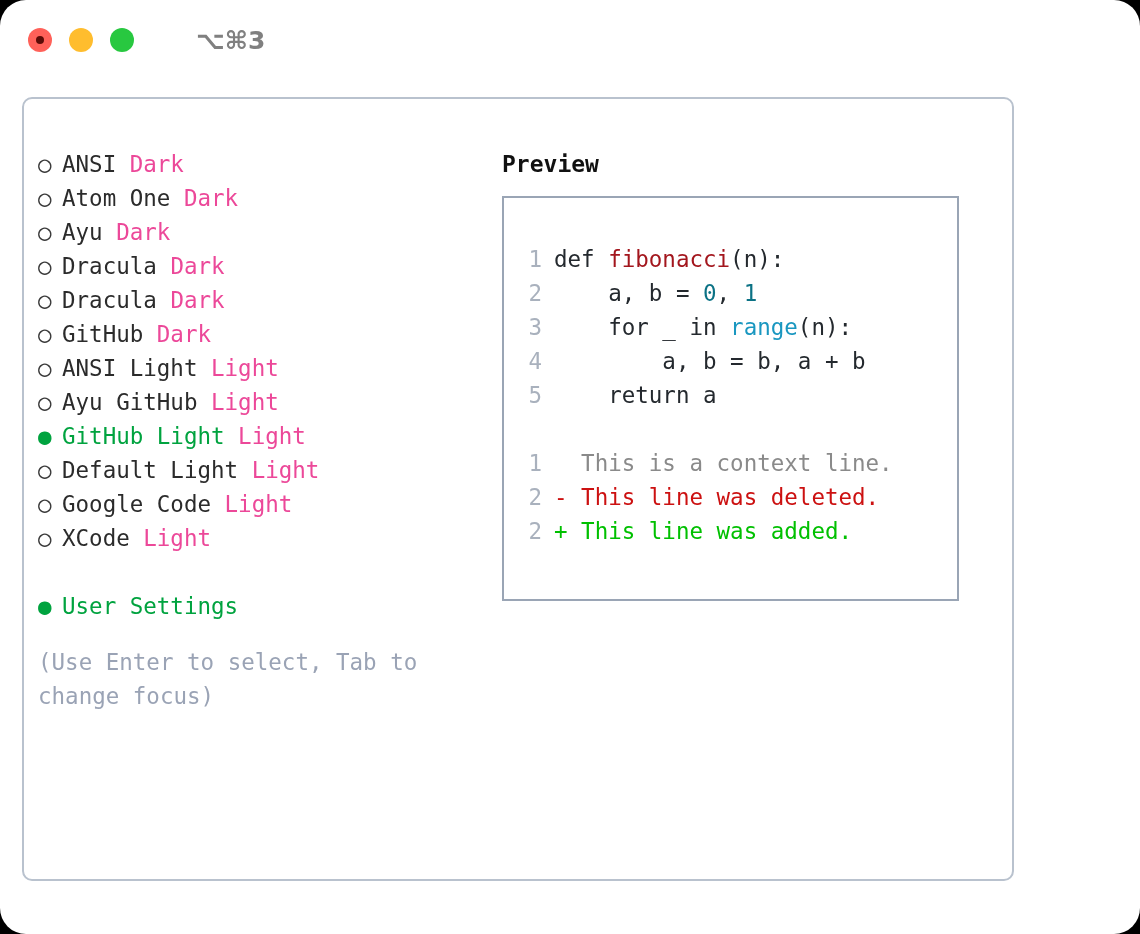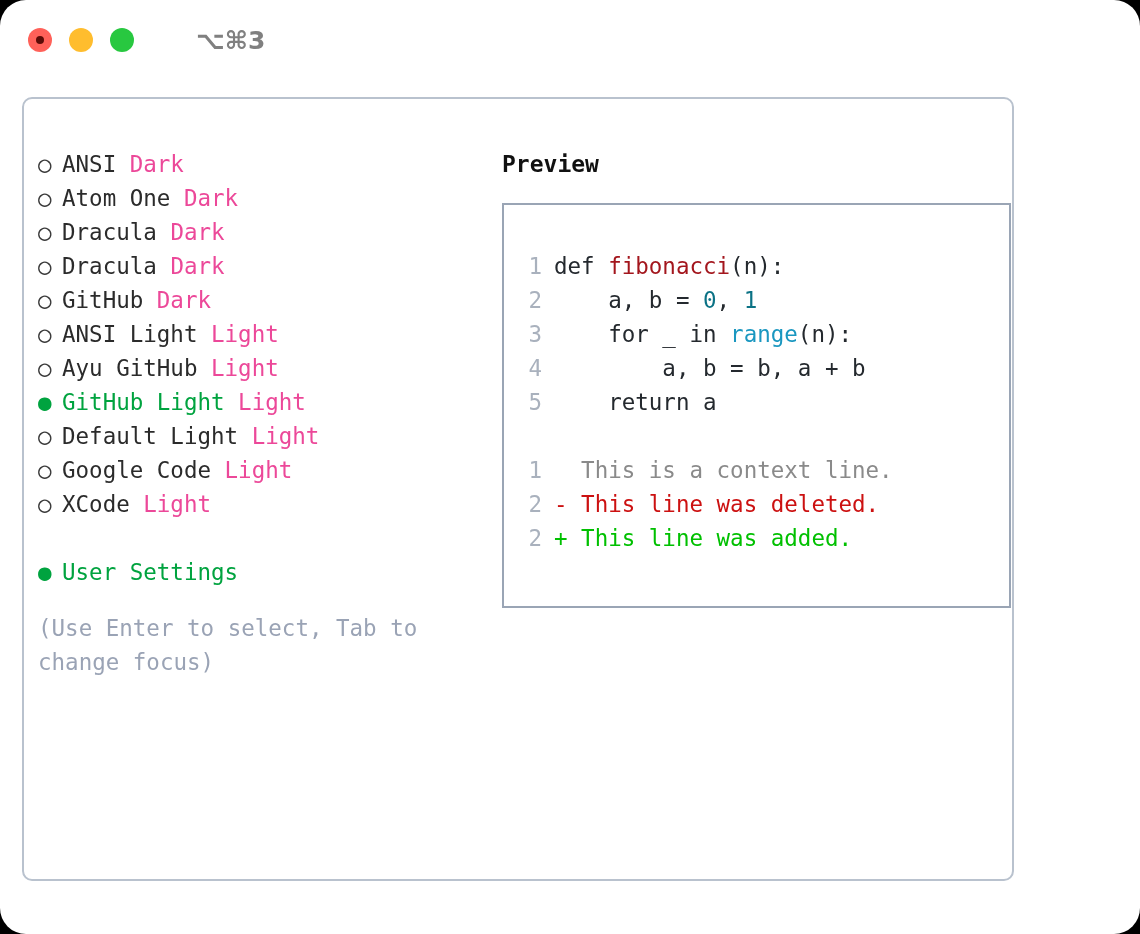--- a/index.html
+++ b/index.html
@@ -127,22 +127,22 @@
     top: 48px;
     width: 500px;
   }
   #preview-title {
     font-size: 23px;
     font-weight: bold;
     color: #111111;
     line-height: 34px;
   }
   #preview-box {
-    margin-top: 22px;
-    width: 509px;
+    margin-top: 15px;
+    width: 457px;
     height: 405px;
     border: 2px solid #9aa5b5;
     box-sizing: border-box;
     background: #ffffff;
     position: relative;
   }
   #code {
     position: absolute;
     left: 14px;
     top: 44px;
@@ -180,20 +180,21 @@
   </div>
 
   <div id="panel">
 
     <div id="left-col">
 
 
       <div id="theme-list">
           <div class="row"><span class="bullet">○</span><span>ANSI</span><span> </span><span class="tag">Dark</span></div>
           <div class="row"><span class="bullet">○</span><span>Atom One</span><span> </span><span class="tag">Dark</span></div>
+          <div class="row"><span class="bullet">○</span><span>Ayu</span><span> </span><span class="tag">Dark</span></div>
           <div class="row"><span class="bullet">○</span><span>Dracula</span><span> </span><span class="tag">Dark</span></div>
           <div class="row"><span class="bullet">○</span><span>Dracula</span><span> </span><span class="tag">Dark</span></div>
           <div class="row"><span class="bullet">○</span><span>GitHub</span><span> </span><span class="tag">Dark</span></div>
           <div class="row"><span class="bullet">○</span><span>ANSI Light</span><span> </span><span class="tag">Light</span></div>
           <div class="row"><span class="bullet">○</span><span>Ayu GitHub</span><span> </span><span class="tag">Light</span></div>
           <div class="row"><span class="bullet sel">●</span><span class="name-sel">GitHub Light</span><span> </span><span class="tag">Light</span></div>
           <div class="row"><span class="bullet">○</span><span>Default Light</span><span> </span><span class="tag">Light</span></div>
           <div class="row"><span class="bullet">○</span><span>Google Code</span><span> </span><span class="tag">Light</span></div>
           <div class="row"><span class="bullet">○</span><span>XCode</span><span> </span><span class="tag">Light</span></div>
         </div>

